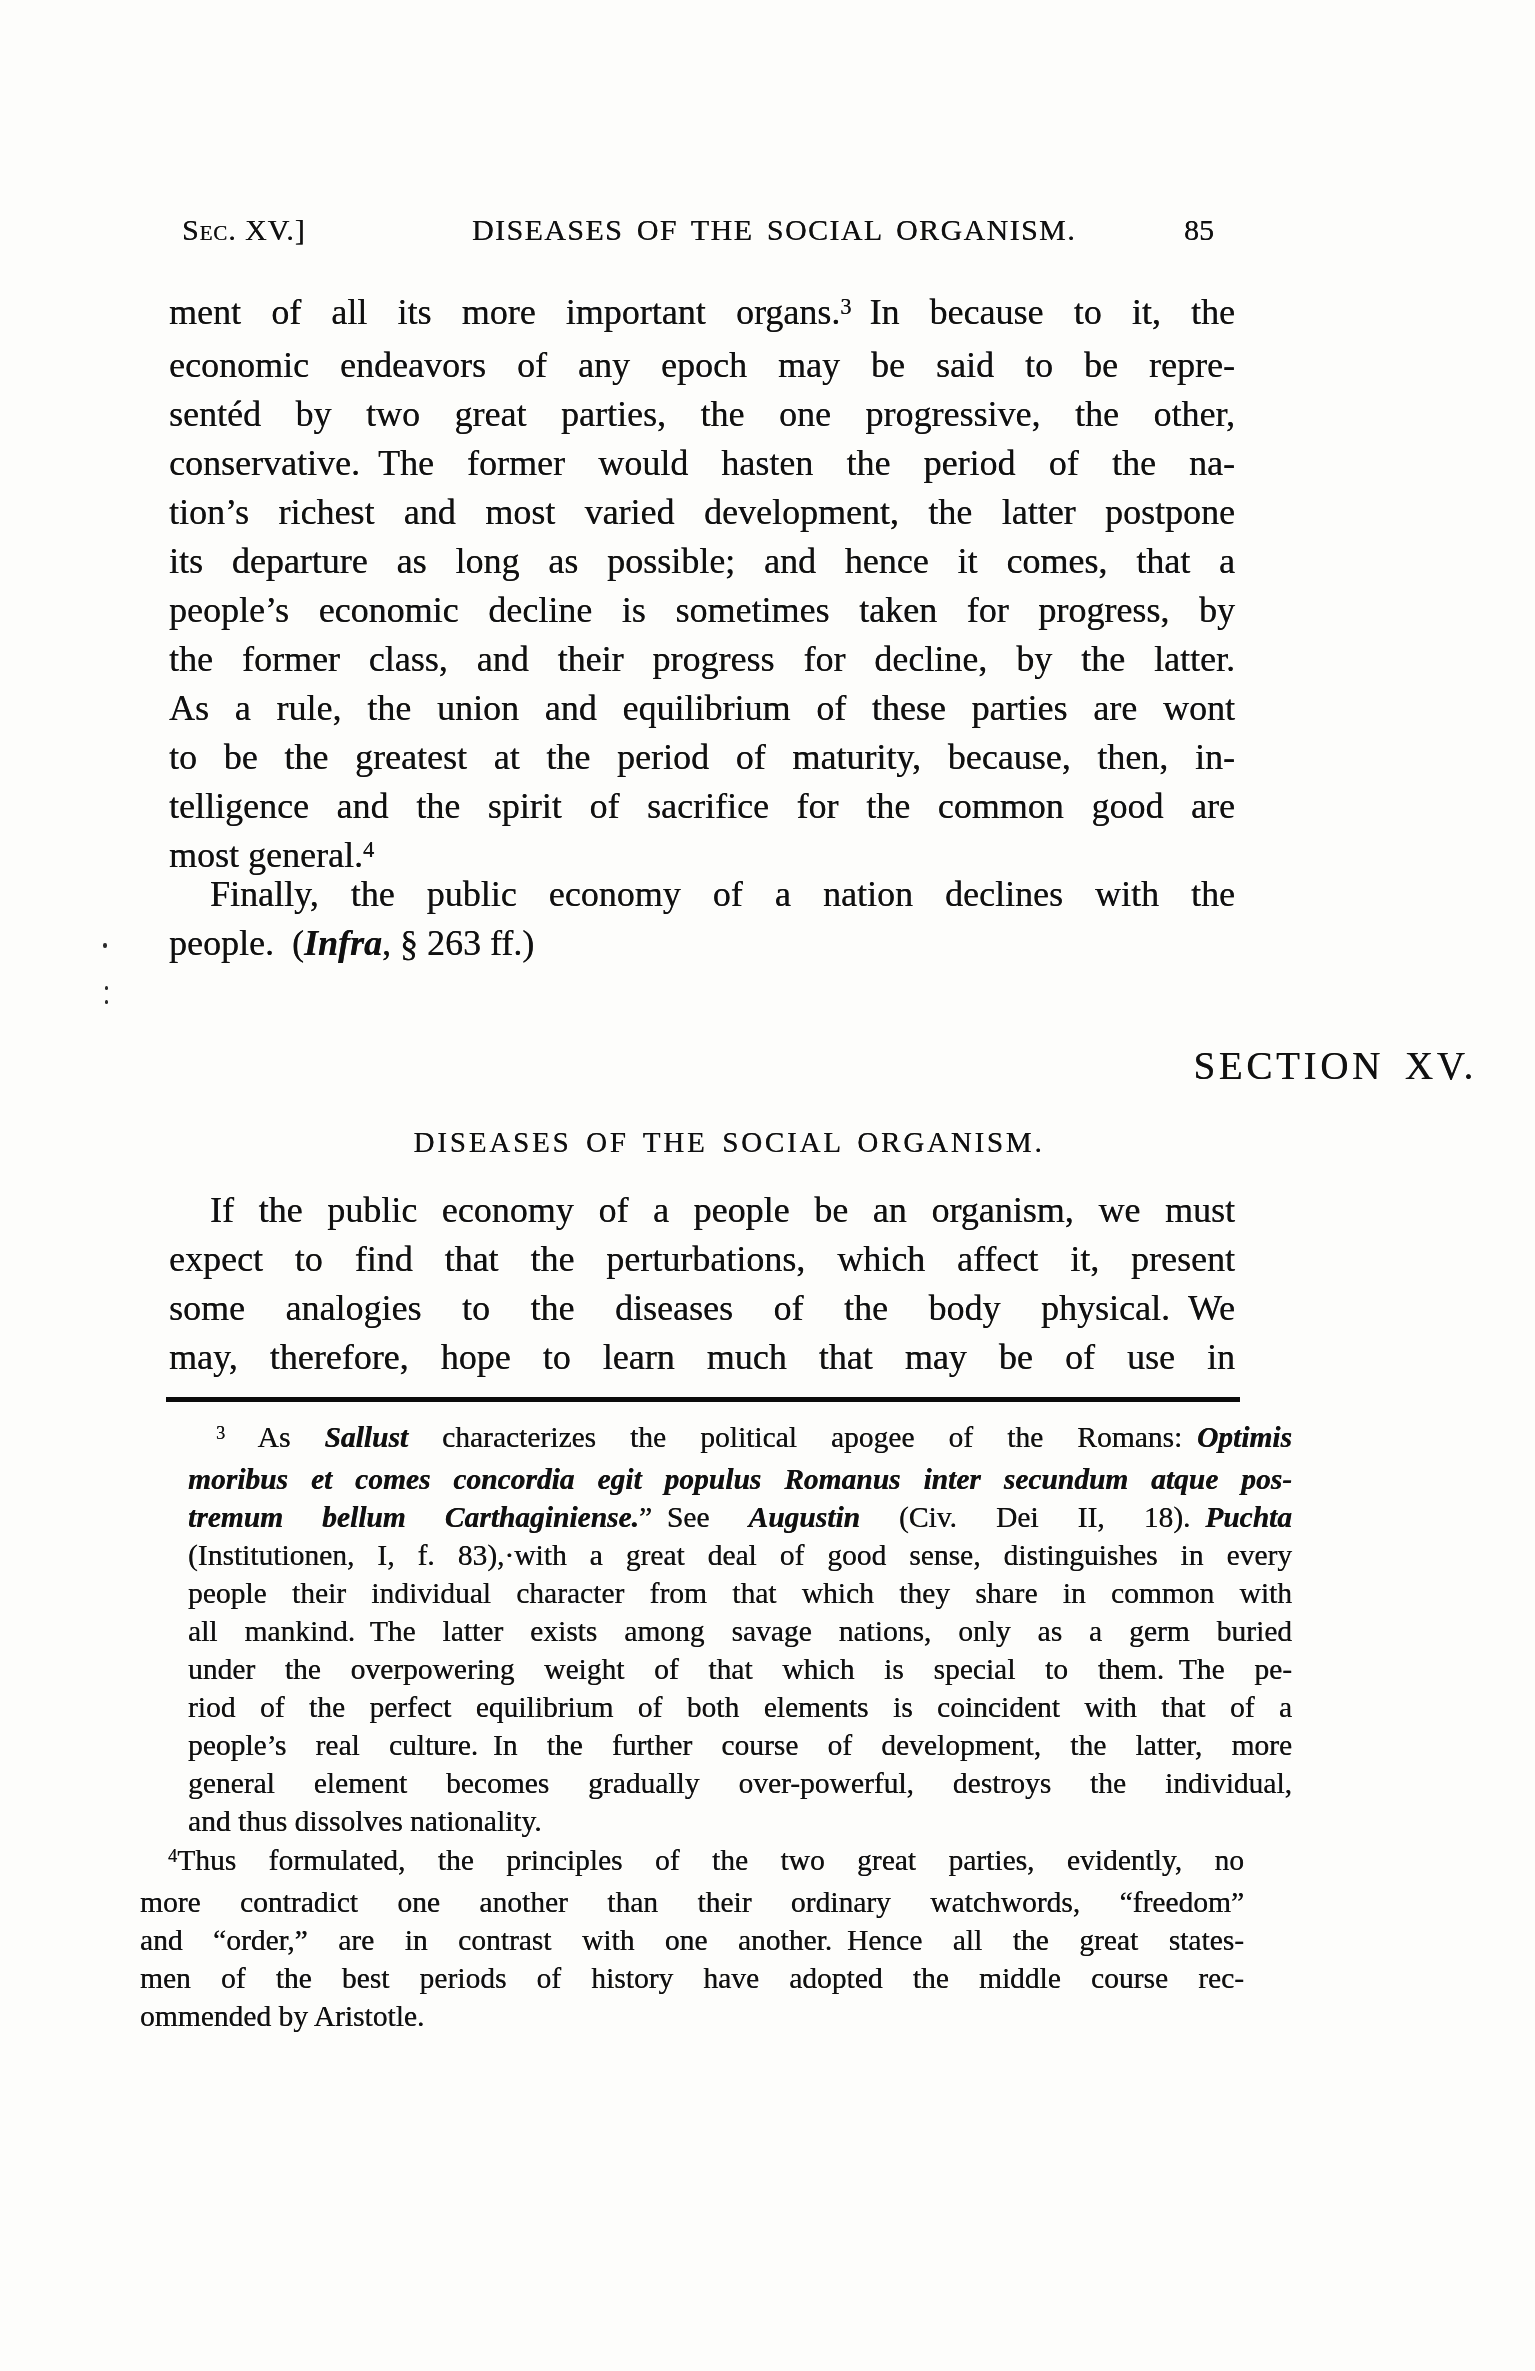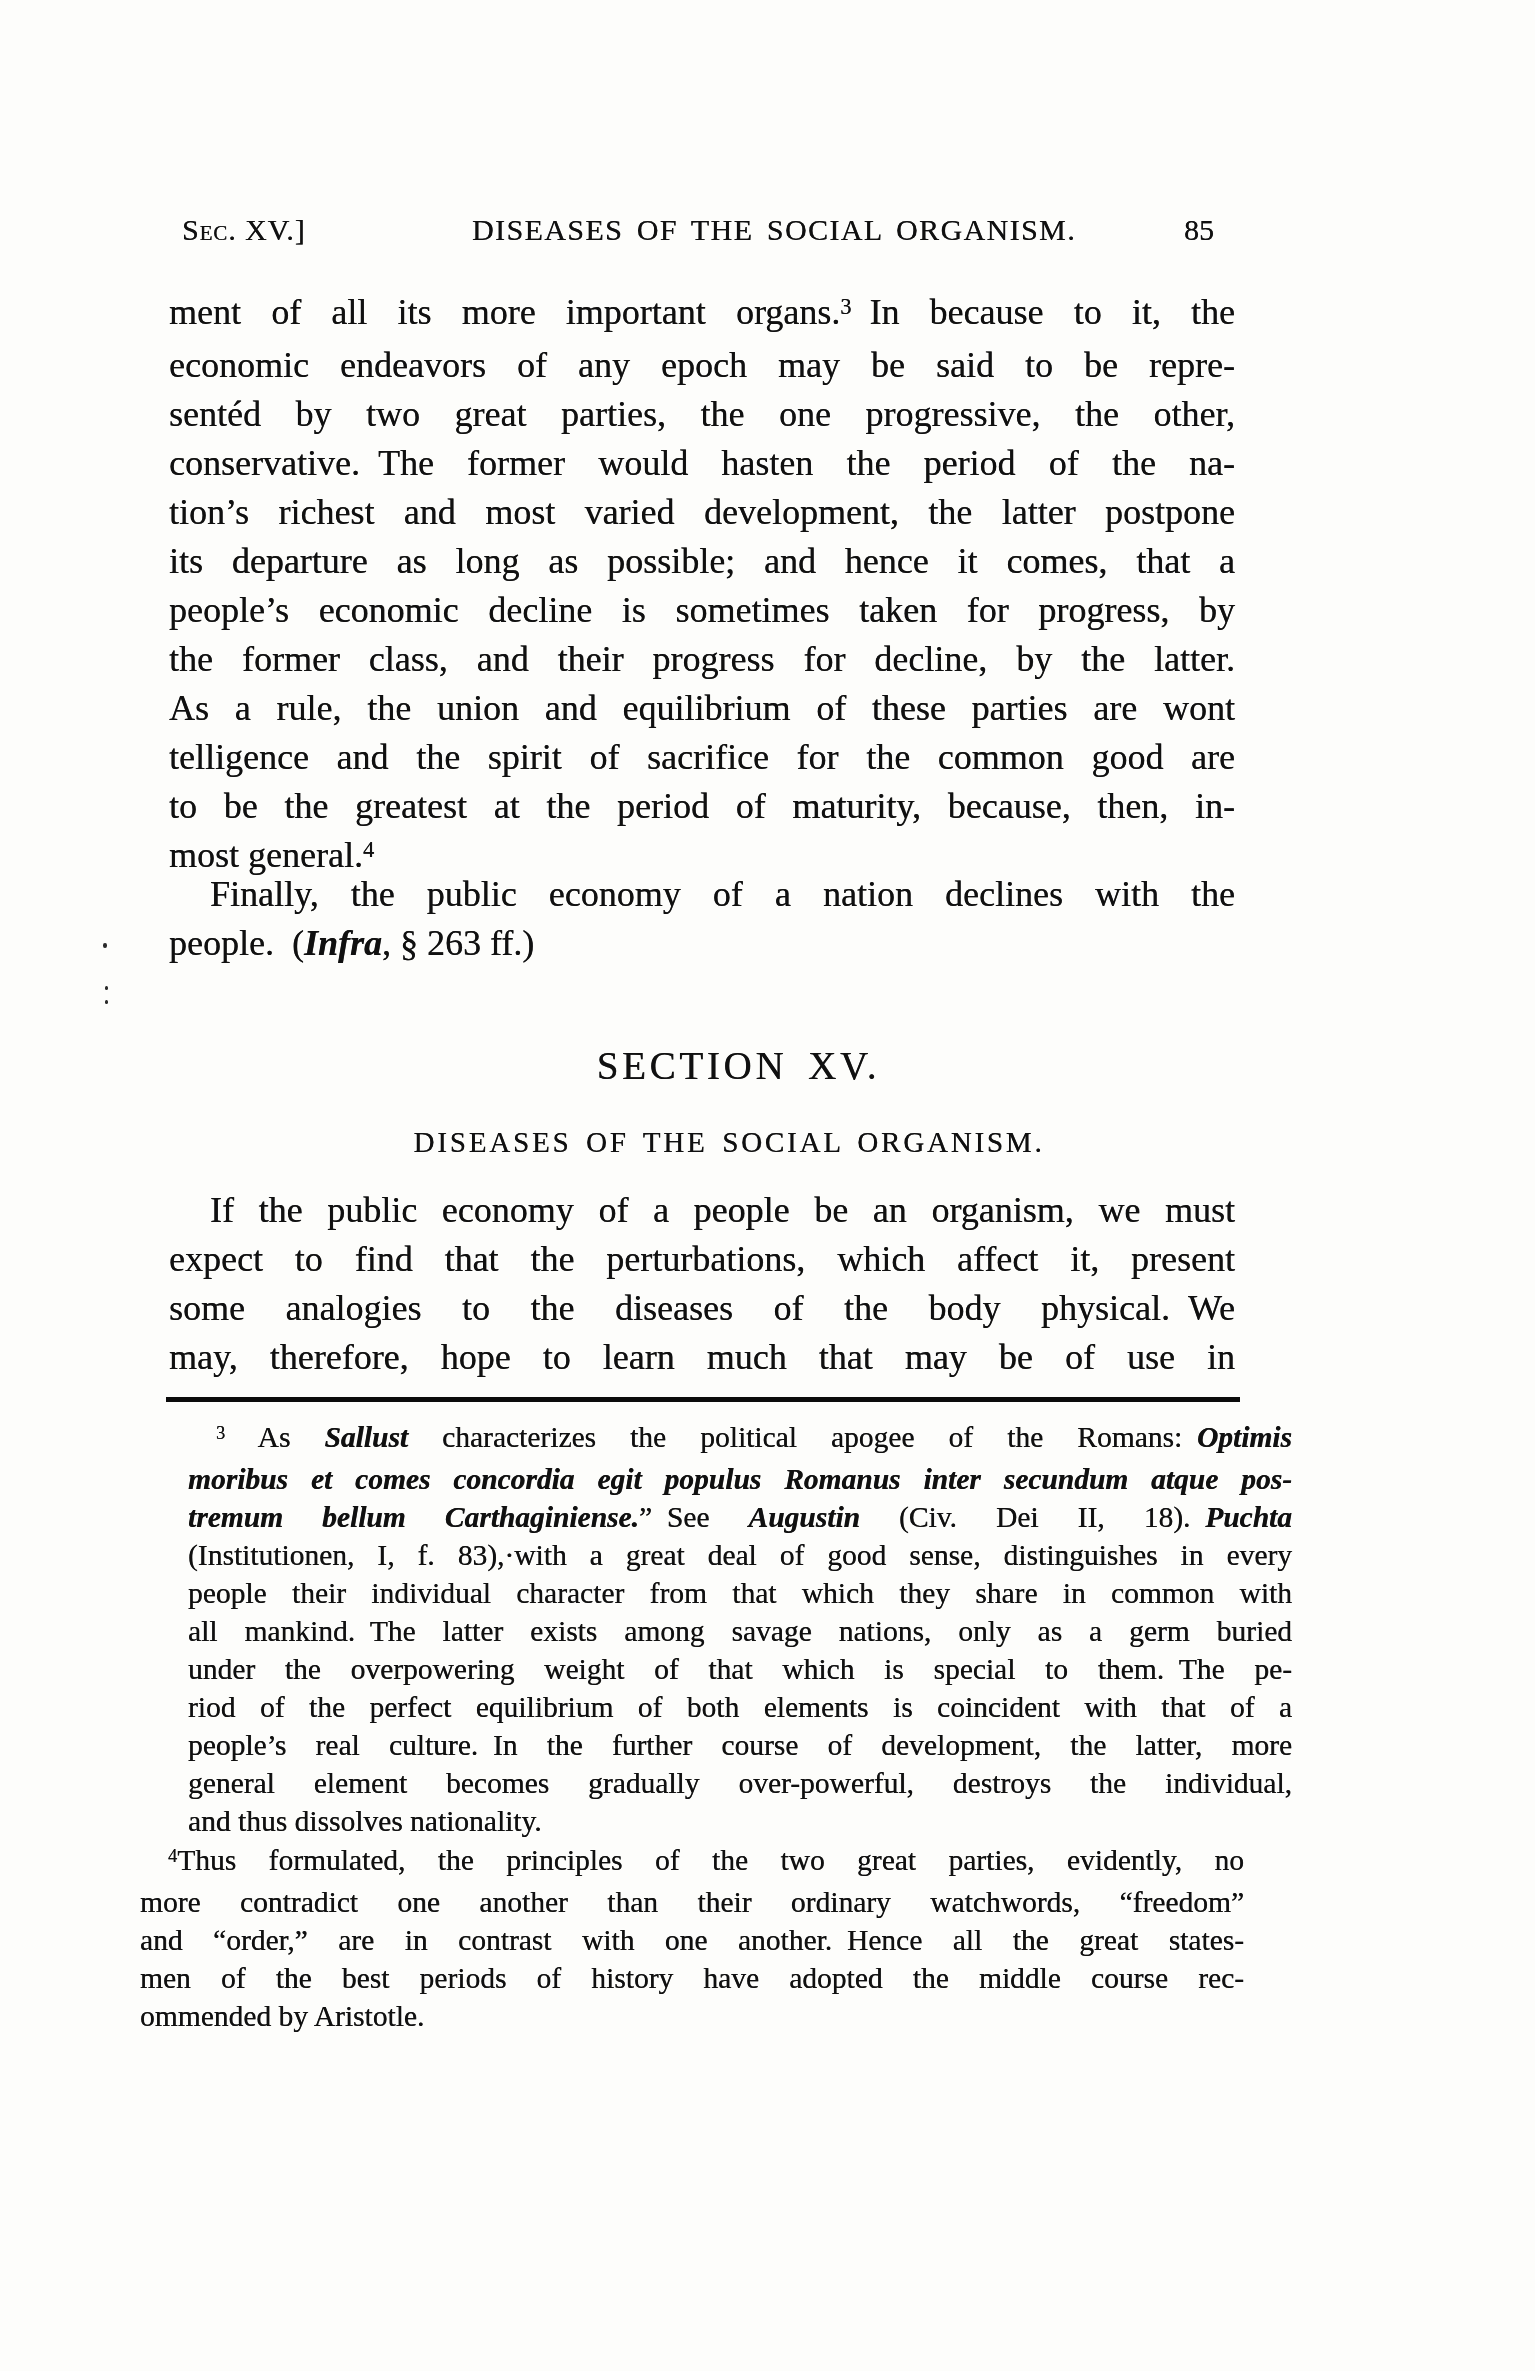--- a/index.html
+++ b/index.html
@@ -75,21 +75,21 @@
     letter-spacing: 0;
   }
 
   
   .sect-head {
     position: absolute;
     top: 1043px;
     left: 0;
     width: 1477px;
     margin: 0;
-    text-align: center;
+    text-align: right;
     font-size: 39px;
     font-weight: normal;
     letter-spacing: 3.7px;
     word-spacing: 7.4px;
   }
   .sect-sub {
     position: absolute;
     top: 1126px;
     left: 0;
     width: 1458px;
@@ -147,22 +147,22 @@
   <section class="para p1">
       <div class="line"><span>ment of all its more important organs.</span><span class="sup">3</span><span> In because to it, the</span></div>
       <div class="line"><span>economic endeavors of any epoch may be said to be repre-</span></div>
       <div class="line"><span>sentéd by two great parties, the one progressive, the other,</span></div>
       <div class="line"><span>conservative. The former would hasten the period of the na-</span></div>
       <div class="line"><span>tion’s richest and most varied development, the latter postpone</span></div>
       <div class="line"><span>its departure as long as possible; and hence it comes, that a</span></div>
       <div class="line"><span>people’s economic decline is sometimes taken for progress, by</span></div>
       <div class="line"><span>the former class, and their progress for decline, by the latter.</span></div>
       <div class="line"><span>As a rule, the union and equilibrium of these parties are wont</span></div>
+      <div class="line"><span>to be the greatest at the period of maturity, because, then, in-</span></div>
       <div class="line"><span>telligence and the spirit of sacrifice for the common good are</span></div>
-      <div class="line"><span>to be the greatest at the period of maturity, because, then, in-</span></div>
       <div class="line last"><span>most general.</span><span class="sup">4</span></div>
     </section>
 
   <section class="para p2">
       <div class="line indent"><span>Finally, the public economy of a nation declines with the</span></div>
       <div class="line last"><span>people. (</span><span class="it">Infra</span><span>, § 263 ff.)</span></div>
     </section>
 
   <h2 class="sect-head">SECTION XV.</h2>
 

